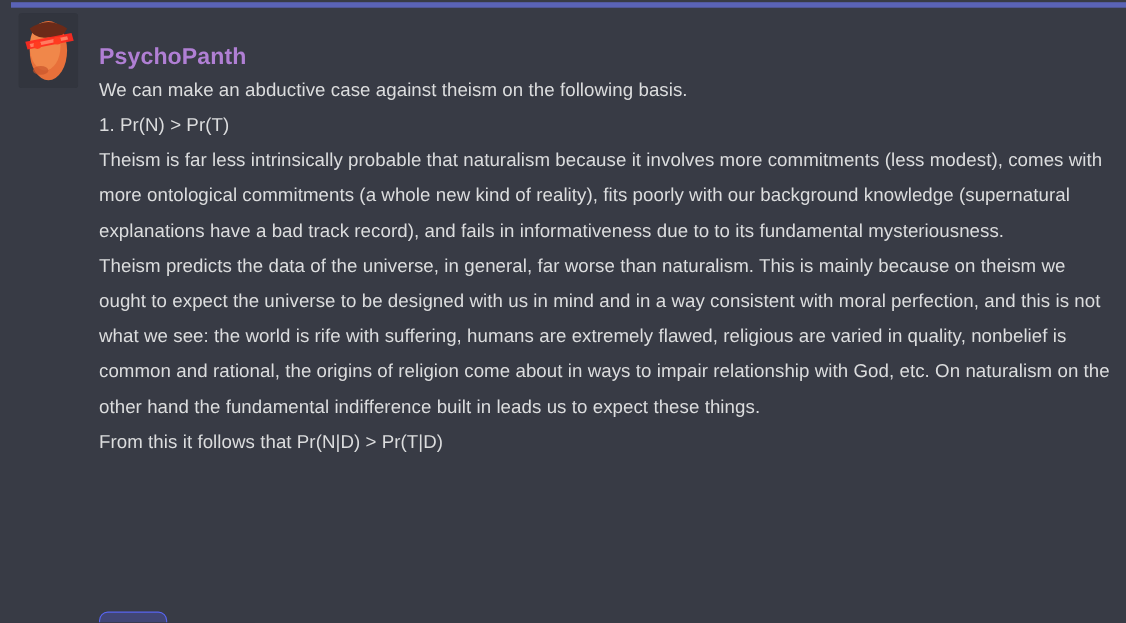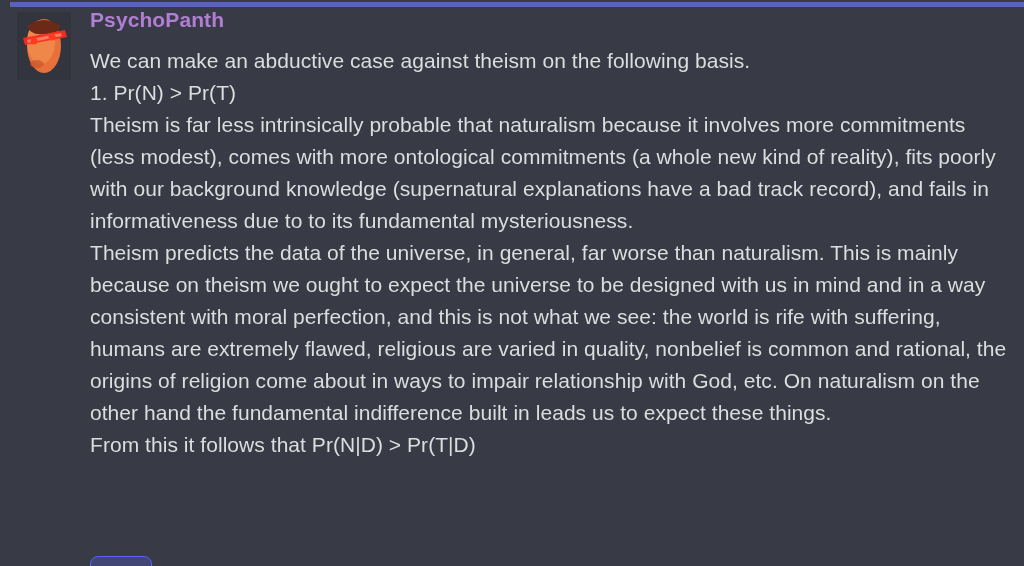--- a/index.html
+++ b/index.html
@@ -61,40 +61,41 @@
     width: 920px;
   }
 
   .msg-header {
     display: flex;
     align-items: flex-end;
     gap: 9px;
     height: 26px;
     line-height: 26px;
     white-space: nowrap;
+    margin-top: 32px;
   }
 
   .author {
     font-size: 21px;
     font-weight: bold;
     color: #b07fd4;
     letter-spacing: 0.1px;
   }
 
   .timestamp {
     font-size: 15px;
     color: #9a9da4;
     font-weight: normal;
     position: relative;
     top: -1px;
   }
 
   .msg-content {
-    margin-top: 12px;
-    font-size: 21px;
+    margin-top: 1px;
+    font-size: 17px;
     line-height: 32px;
     color: #dcddde;
     letter-spacing: 0.05px;
   }
   .msg-line {
     display: block;
     white-space: pre-wrap;
   }
 
   

